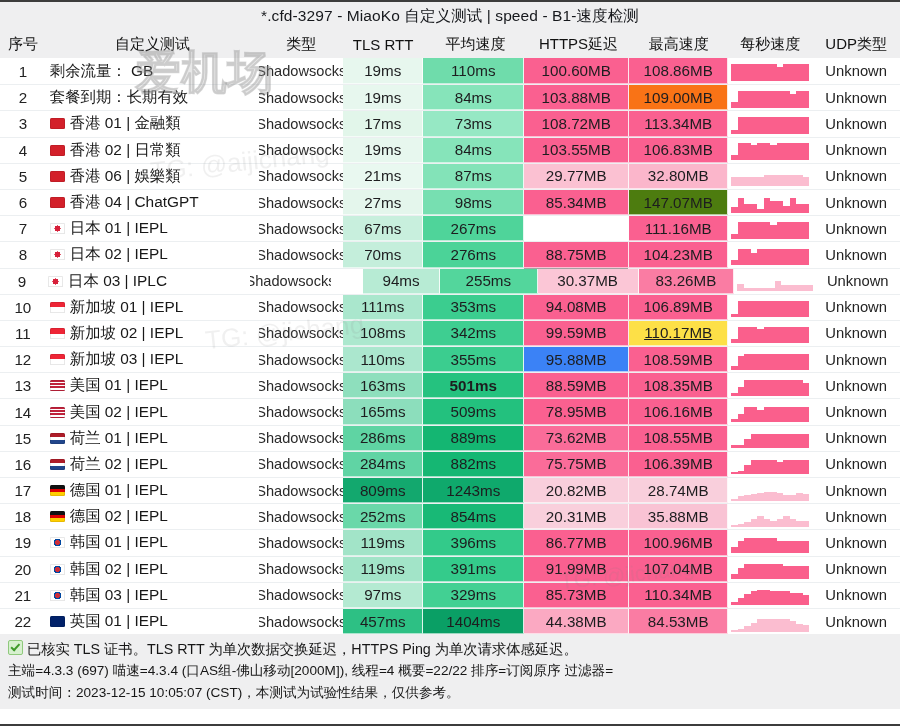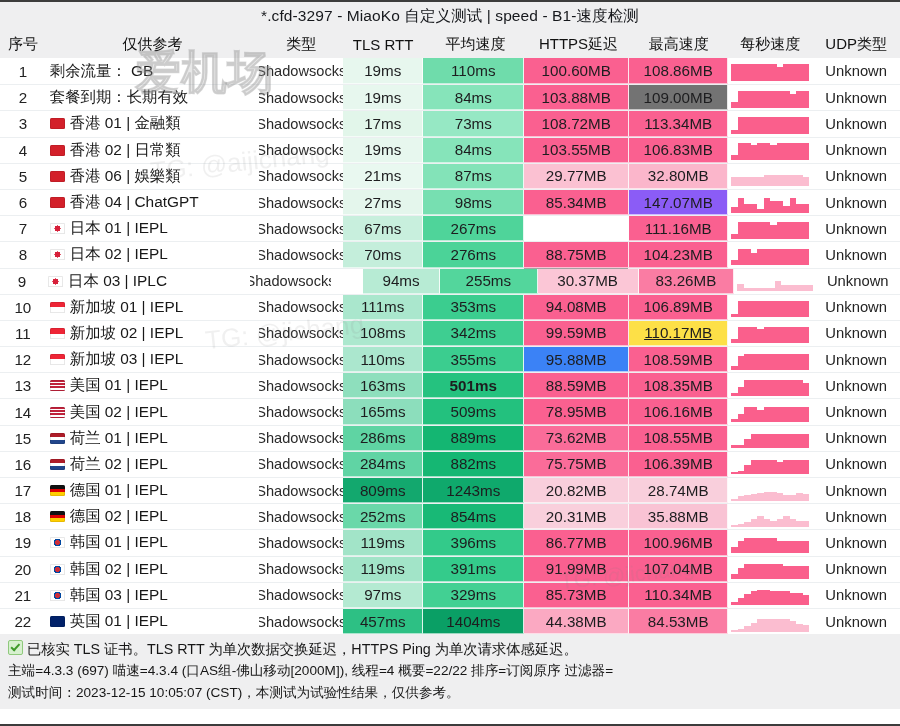--- a/index.html
+++ b/index.html
@@ -95,21 +95,21 @@
   </div>
 
   <div class="wm wm-big" style="left:135px;top:40px;">爱机场</div>
   <div class="wm2" style="left:150px;top:145px;transform:rotate(-6deg);">TG: @aijichang</div>
   <div class="wm2" style="left:205px;top:315px;transform:rotate(-6deg);">TG: @jichang</div>
   <div class="wm2" style="left:560px;top:560px;transform:rotate(-6deg);font-size:22px;">TG: @jichang</div>
 
   <div class="grid">
     <div class="hdr" id="hdr">
         <div class="c c-idx">序号</div>
-        <div class="c c-name">仅供参考</div>
+        <div class="c c-name">自定义测试</div>
         <div class="c c-type">类型</div>
         <div class="c c-rtt">TLS RTT</div>
         <div class="c c-avg">平均速度</div>
         <div class="c c-ping">HTTPS延迟</div>
         <div class="c c-max">最高速度</div>
         <div class="c c-spark">每秒速度</div>
         <div class="c c-udp">UDP类型</div>
       </div>
     <div id="rows">
         <div class="row">
@@ -146,21 +146,21 @@
           <div class="c c-idx">2</div>
           <div class="c c-name">
             <span class="nm">
               <span>套餐到期：长期有效</span>
             </span>
           </div>
           <div class="c c-type">Shadowsocks</div>
           <div class="c c-rtt" style="background: rgb(231, 247, 238);">19ms</div>
           <div class="c c-ping" style="background: rgb(134, 228, 186);">84ms</div>
           <div class="c c-avg" style="background: rgb(250, 96, 144);">103.88MB</div>
-          <div class="c c-max" style="background: #737373;">109.00MB</div>
+          <div class="c c-max" style="background: #f97316;">109.00MB</div>
           <div class="c c-spark">
             <div class="spark">
               <i style="height: 30%; background: rgb(250, 95, 140);"></i>
               <i style="height: 86%; background: rgb(250, 95, 140);"></i>
               <i style="height: 86%; background: rgb(250, 95, 140);"></i>
               <i style="height: 86%; background: rgb(250, 95, 140);"></i>
               <i style="height: 86%; background: rgb(250, 95, 140);"></i>
               <i style="height: 86%; background: rgb(250, 95, 140);"></i>
               <i style="height: 86%; background: rgb(250, 95, 140);"></i>
               <i style="height: 86%; background: rgb(250, 95, 140);"></i>
@@ -270,21 +270,21 @@
           <div class="c c-name">
             <span class="nm">
               <span class="flag" style="background: linear-gradient(rgb(211, 32, 42), rgb(211, 32, 42));"></span>
               <span>香港 04 | ChatGPT</span>
             </span>
           </div>
           <div class="c c-type">Shadowsocks</div>
           <div class="c c-rtt" style="background: rgb(228, 246, 236);">27ms</div>
           <div class="c c-ping" style="background: rgb(119, 223, 177);">98ms</div>
           <div class="c c-avg" style="background: rgb(250, 96, 144);">85.34MB</div>
-          <div class="c c-max" style="background: #8b5cf6;">147.07MB</div>
+          <div class="c c-max" style="background: #4d7c0f;">147.07MB</div>
           <div class="c c-spark">
             <div class="spark">
               <i style="height: 28%; background: rgb(250, 95, 140);"></i>
               <i style="height: 72%; background: rgb(250, 95, 140);"></i>
               <i style="height: 44%; background: rgb(250, 95, 140);"></i>
               <i style="height: 44%; background: rgb(250, 95, 140);"></i>
               <i style="height: 20%; background: rgb(250, 95, 140);"></i>
               <i style="height: 72%; background: rgb(250, 95, 140);"></i>
               <i style="height: 56%; background: rgb(250, 95, 140);"></i>
               <i style="height: 56%; background: rgb(250, 95, 140);"></i>

